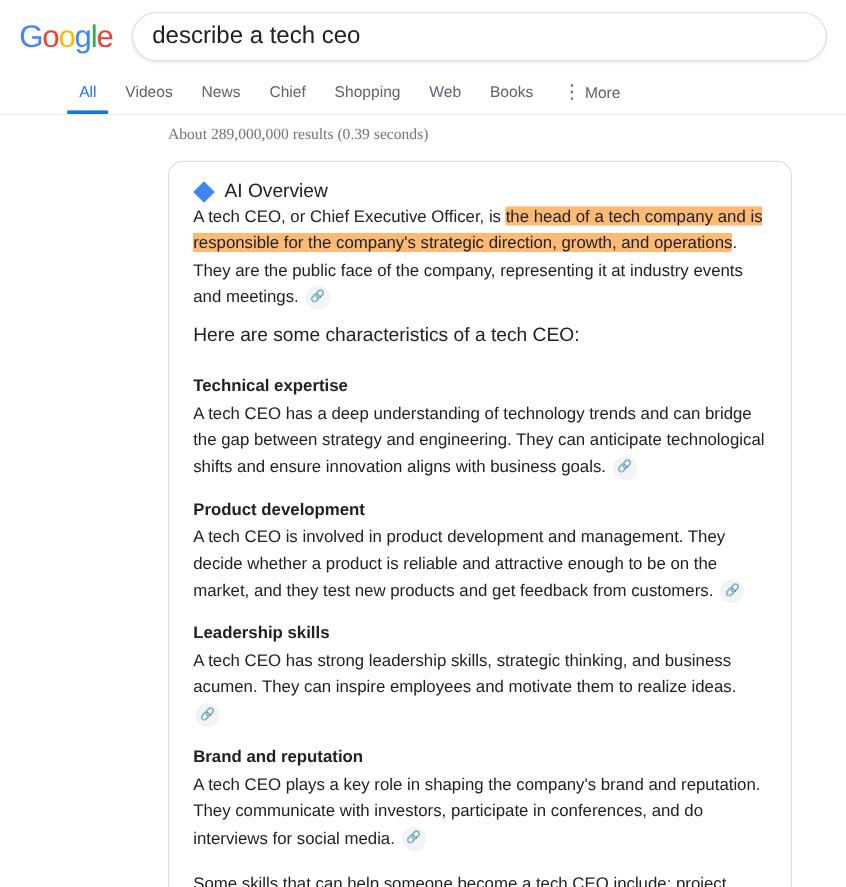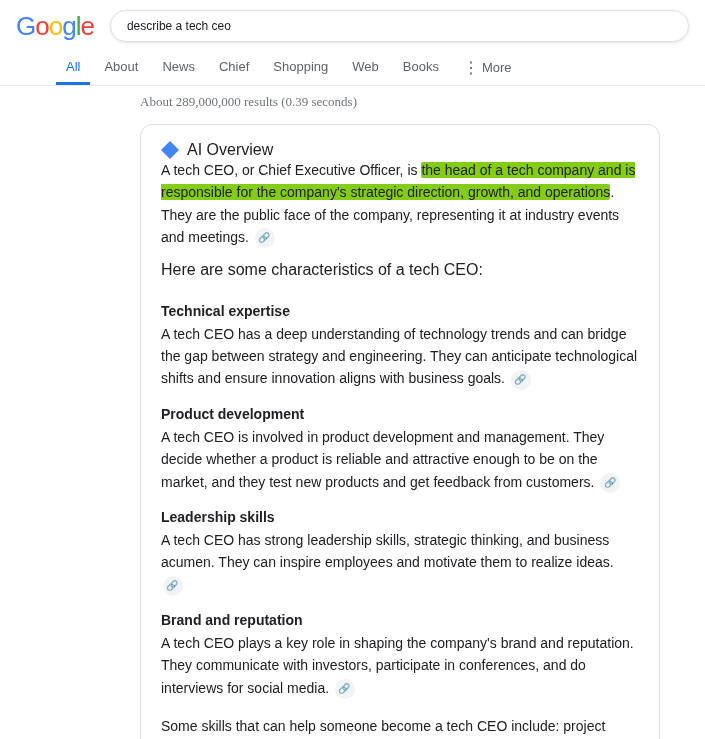--- a/index.html
+++ b/index.html
@@ -34,21 +34,21 @@
     .logo-o2 { color: #FBBC05; }
     .logo-g { color: #4285F4; }
     .logo-l { color: #34A853; }
     .logo-e { color: #EA4335; }
 
     .search-bar {
       flex: 1;
       border: 1px solid #dfe1e5;
       border-radius: 24px;
       padding: 8px 16px;
-      font-size: 12px;
+      font-size: 20px;
       color: #202124;
       outline: none;
       box-shadow: 0 1px 3px rgba(0,0,0,0.1);
     }
 
     
     .nav-tabs {
       display: flex;
       align-items: center;
       padding: 8px 140px 0 56px;
@@ -119,21 +119,21 @@
       color: #202124;
     }
 
     .ai-body {
       font-size: 14px;
       line-height: 1.6;
       color: #202124;
     }
 
     .highlight-blue {
-      background-color: #84cc16;
+      background-color: #fdba74;
       border-radius: 2px;
     }
 
     .link-icon {
       display: inline-flex;
       align-items: center;
       justify-content: center;
       width: 20px;
       height: 20px;
       border-radius: 50%;
@@ -182,21 +182,21 @@
   <div class="logo">
     <span class="logo-text">
       <span class="logo-G">G</span><span class="logo-o1">o</span><span class="logo-o2">o</span><span class="logo-g">g</span><span class="logo-l">l</span><span class="logo-e">e</span>
     </span>
   </div>
   <input class="search-bar" type="text" value="describe a tech ceo" style="">
 </div>
 
 <div class="nav-tabs">
   <a class="nav-tab active">All</a>
-  <a class="nav-tab">About</a>
+  <a class="nav-tab">Videos</a>
   <a class="nav-tab">News</a>
   <a class="nav-tab">Chief</a>
   <a class="nav-tab">Shopping</a>
   <a class="nav-tab">Web</a>
   <a class="nav-tab">Books</a>
   <div class="nav-more">
     <span class="dots-icon">⋮</span>
     <span>More</span>
   </div>
 </div>

